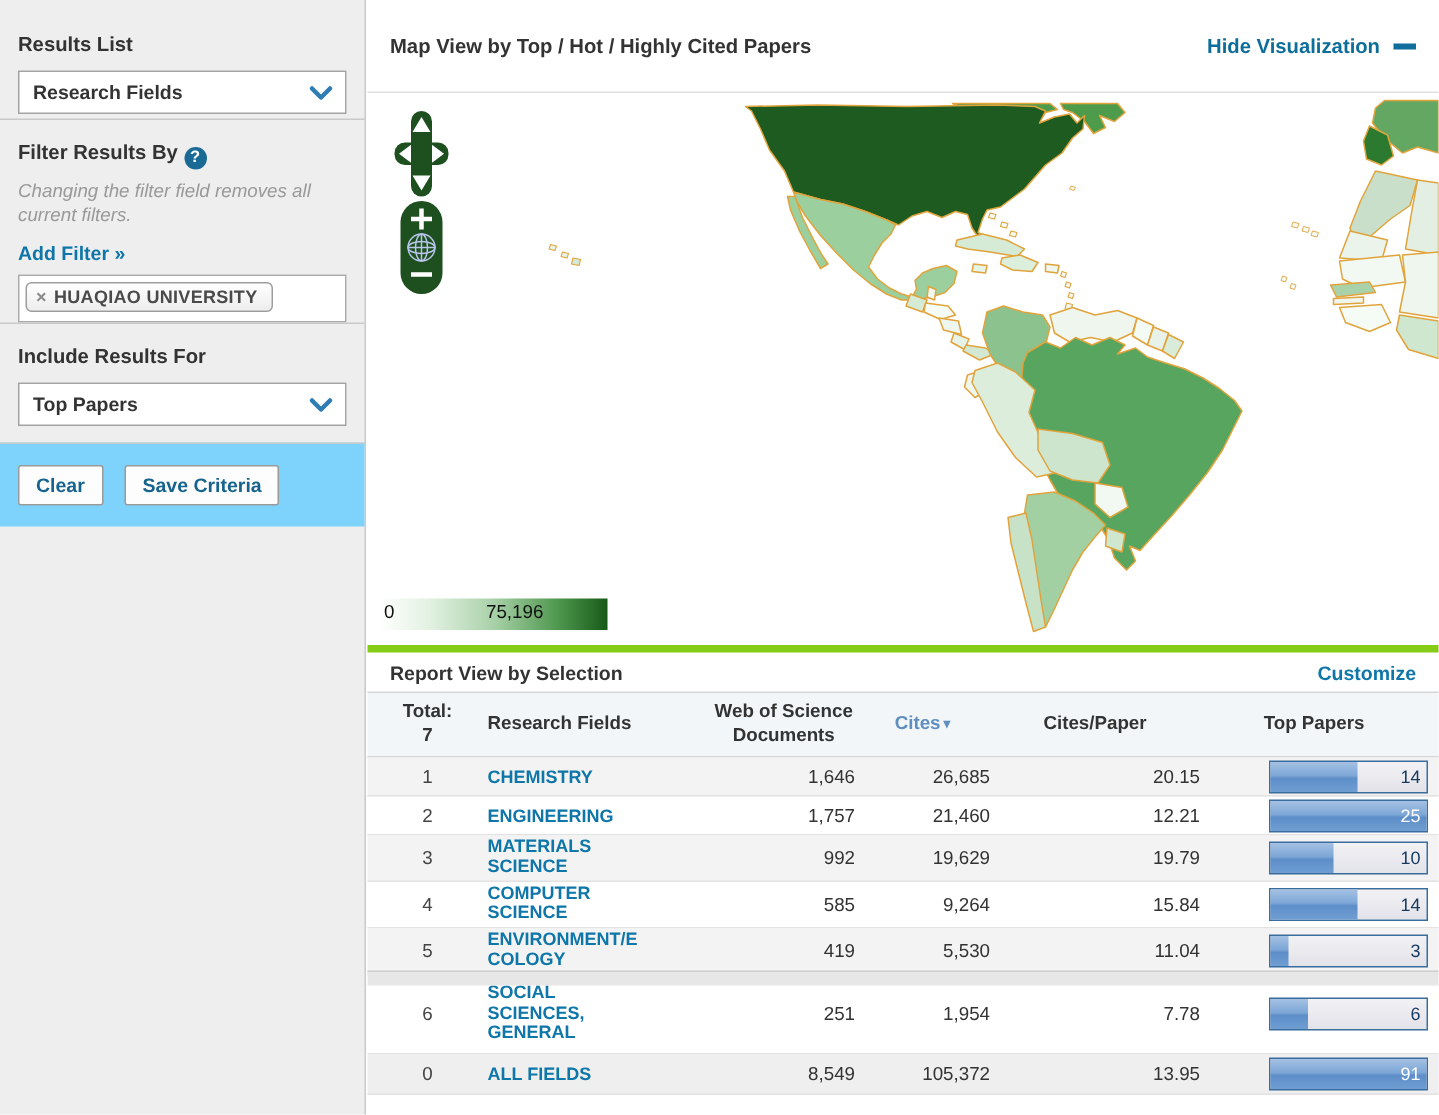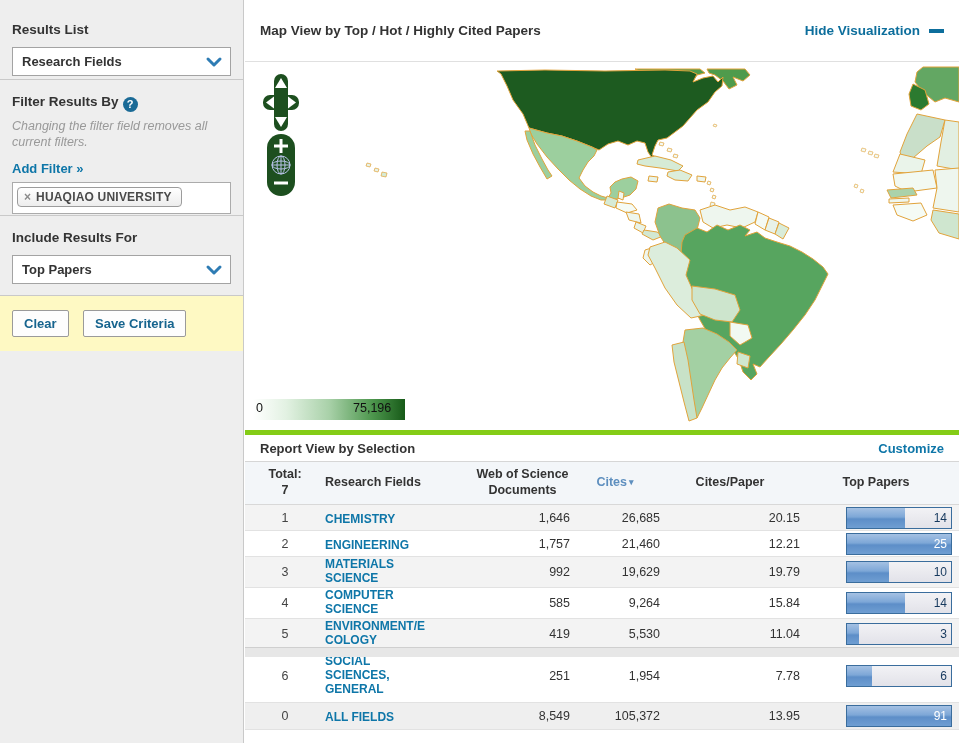--- a/index.html
+++ b/index.html
@@ -15,34 +15,34 @@
   .side-heading{font-size:13.5px;font-weight:bold;color:#333;margin-bottom:10px;}
   .select{height:27px;background:#ffffff;border:1px solid #a3a3a3;display:flex;align-items:center;justify-content:space-between;padding:0 6px 0 9px;cursor:pointer;}
   .select .sel-label{font-size:13px;font-weight:bold;color:#333;}
   .chev{display:inline-block;line-height:0;}
   .note{font-style:italic;color:#999;font-size:12.5px;line-height:1.35;margin:2px 0 8px 0;}
   .link{color:#0e76a8;font-weight:bold;text-decoration:none;font-size:13px;cursor:pointer;}
   .filter-box{margin-top:5px;background:#fff;border:1px solid #ababab;padding:4px;min-height:22px;}
   .filter-tag{display:inline-flex;align-items:center;border:1px solid #9c9c9c;border-radius:4px;background:linear-gradient(#ffffff,#ededed);padding:2px 9px 2px 6px;}
   .filter-tag .x{color:#8a8a8a;font-size:12px;font-weight:bold;margin-right:5px;cursor:pointer;}
   .filter-tag .tag-text{font-size:12px;font-weight:bold;color:#4a4a4a;letter-spacing:.2px;}
-  .btn-row{padding:14px 12px;border-top:1px solid #c9c9c9;background:#fef9c3;}
+  .btn-row{padding:14px 12px;border-top:1px solid #c9c9c9;background:#7dd3fc;}
   .btn{display:inline-block;border:1px solid #9a9a9a;border-radius:2px;background:#fdfdfd;color:#16648e;font-weight:bold;font-size:13px;padding:5px 11px;margin-right:10px;cursor:pointer;}
   .help-icon{display:inline-flex;width:15px;height:15px;border-radius:50%;background:#1a6a96;color:#fff;font-size:11px;font-weight:bold;align-items:center;justify-content:center;vertical-align:-2px;margin-left:4px;cursor:pointer;}
   
   .main{position:absolute;left:245px;top:0;width:714px;height:657px;background:#fff;}
   .map-header{height:62px;box-sizing:border-box;border-bottom:1px solid #e0e0e0;display:flex;align-items:center;justify-content:space-between;padding:0 15px;}
   .map-title{font-size:13.5px;font-weight:bold;color:#333;}
   .hide-viz{display:flex;align-items:center;font-size:13.5px;font-weight:bold;color:#0d6e9c;cursor:pointer;}
   .minus-dash{display:inline-block;width:15px;height:4px;background:#0d6e9c;margin-left:9px;}
   .map-area{position:relative;height:368px;background:#fff;}
   .map-area svg{position:absolute;left:0;top:0;}
   .legend{position:absolute;left:8px;top:337px;width:152px;height:21px;background:linear-gradient(to right,#ffffff 0%,#e2f1e2 22%,#a9d1a9 50%,#4f984f 78%,#175a18 100%);}
   .legend .lg-min{position:absolute;left:3px;top:2px;font-size:12.5px;color:#111;}
-  .legend .lg-max{position:absolute;left:100px;top:2px;font-size:12.5px;color:#111;}
+  .legend .lg-max{position:absolute;left:71px;top:2px;font-size:12.5px;color:#111;}
   
   .report-header{height:32px;box-sizing:border-box;border-top:5px solid #84cc16;border-bottom:1px solid #d6d6d6;display:flex;align-items:center;justify-content:space-between;padding:0 15px;}
   .report-title{font-size:13px;font-weight:bold;color:#333;}
   .tbl-head{height:43px;box-sizing:border-box;background:#f3f6f9;display:flex;align-items:center;border-bottom:1px solid #d8d8d8;}
   .trow{display:flex;align-items:center;border-bottom:1px solid #e2e2e2;box-sizing:border-box;}
   .trow.alt{background:#f3f3f3;}
   .c{box-sizing:border-box;}
   .col-rank{width:80px;text-align:center;}
   .col-field{width:150px;padding-left:0;}
   .col-docs{width:95px;text-align:right;}

